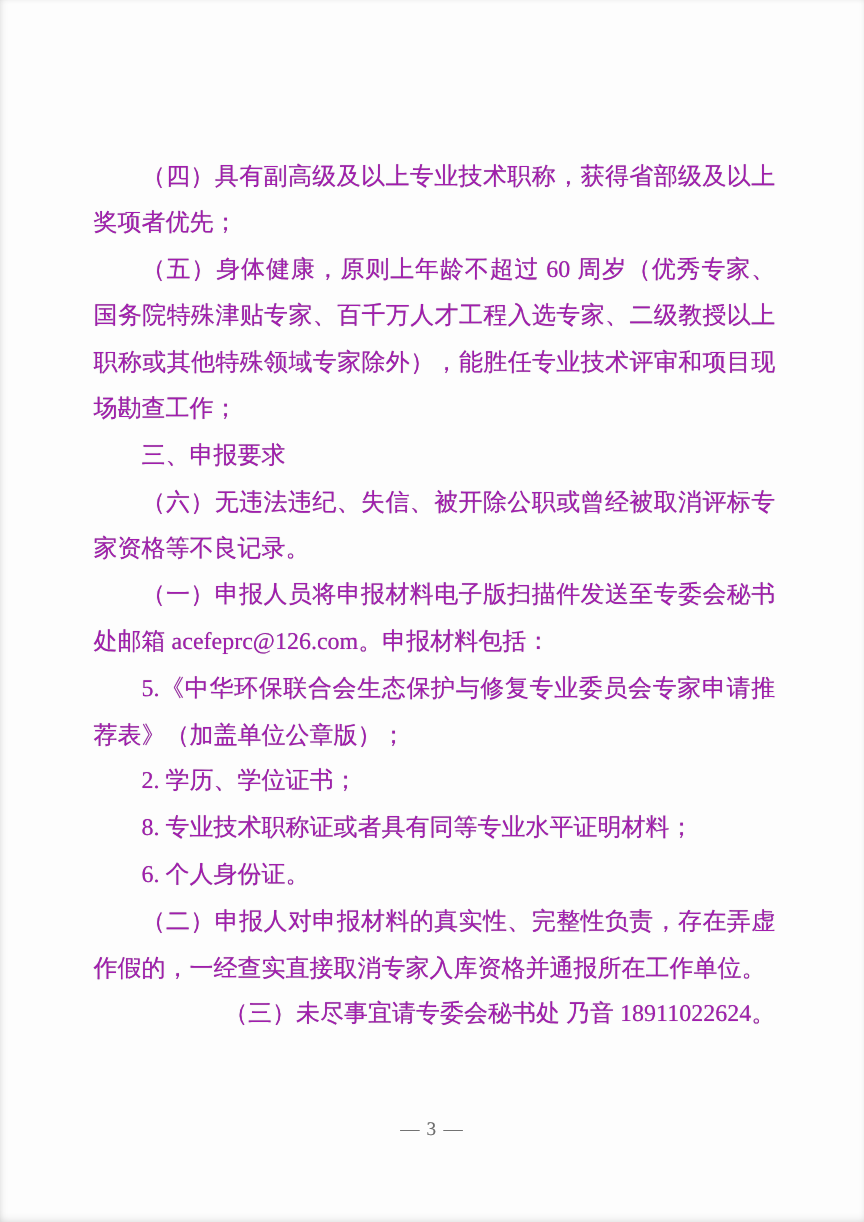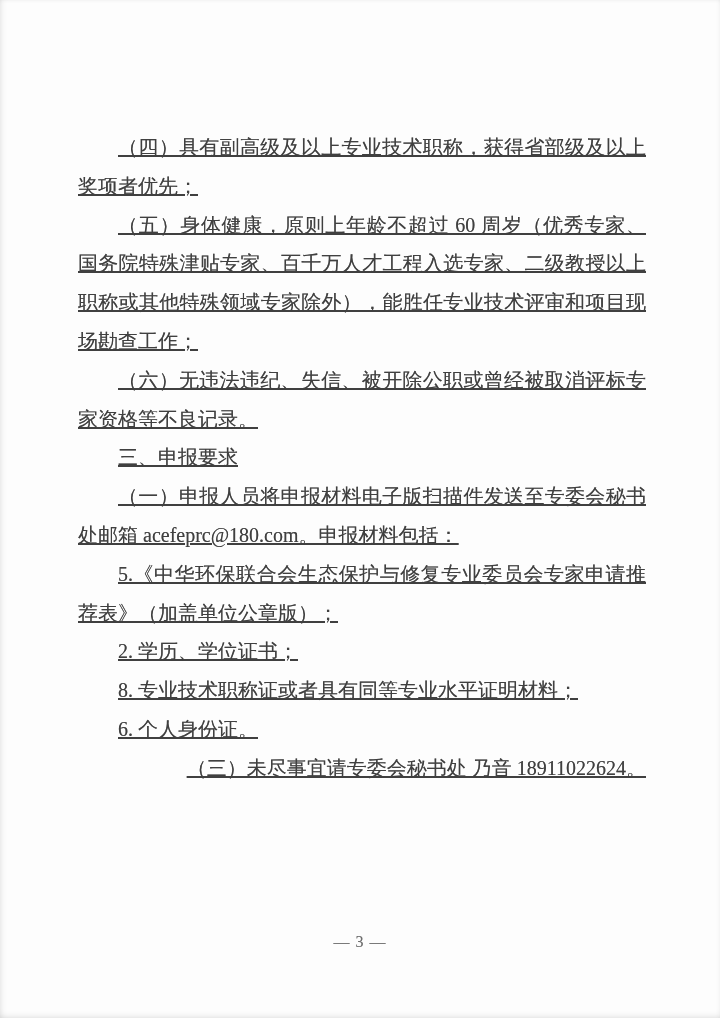--- a/index.html
+++ b/index.html
@@ -24,28 +24,27 @@
   }
   .doc-body {
     position: absolute;
     left: 78px;
     top: 128px;
     width: 568px;
   }
   .para {
     font-size: 20px;
     line-height: 38.8px;
-    color: #404040;
+    color: #a21caf;
     text-align: justify;
     text-justify: inter-ideograph;
     text-indent: 2em;
     word-break: break-all;
     
     text-shadow: 0 0 0.6px rgba(52,52,52,0.55);
-    text-decoration: underline;
   }
   .para:last-child { text-align: right; }
   .page-number {
     position: absolute;
     top: 931px;
     left: 0;
     width: 100%;
     text-align: center;
     font-size: 16px;
     line-height: 22px;
@@ -54,23 +53,24 @@
     text-shadow: 0 0 0.5px rgba(110,110,110,0.5);
   }
 </style>
 </head>
 <body>
 
 <div class="page">
   <div class="doc-body">
     <p class="para">（四）具有副高级及以上专业技术职称，获得省部级及以上奖项者优先；</p>
     <p class="para">（五）身体健康，原则上年龄不超过 60 周岁（优秀专家、国务院特殊津贴专家、百千万人才工程入选专家、二级教授以上职称或其他特殊领域专家除外），能胜任专业技术评审和项目现场勘查工作；</p>
+    <p class="para">三、申报要求</p>
     <p class="para">（六）无违法违纪、失信、被开除公职或曾经被取消评标专家资格等不良记录。</p>
-    <p class="para">三、申报要求</p>
-    <p class="para">（一）申报人员将申报材料电子版扫描件发送至专委会秘书处邮箱 acefeprc@180.com。申报材料包括：</p>
+    <p class="para">（一）申报人员将申报材料电子版扫描件发送至专委会秘书处邮箱 acefeprc@126.com。申报材料包括：</p>
     <p class="para">5.《中华环保联合会生态保护与修复专业委员会专家申请推荐表》（加盖单位公章版）；</p>
     <p class="para">2. 学历、学位证书；</p>
     <p class="para">8. 专业技术职称证或者具有同等专业水平证明材料；</p>
     <p class="para">6. 个人身份证。</p>
+    <p class="para">（二）申报人对申报材料的真实性、完整性负责，存在弄虚作假的，一经查实直接取消专家入库资格并通报所在工作单位。</p>
     <p class="para">（三）未尽事宜请专委会秘书处 乃音 18911022624。</p>
   </div>
   <div class="page-number">— 3 —</div>
 </div>
 
 </body></html>

